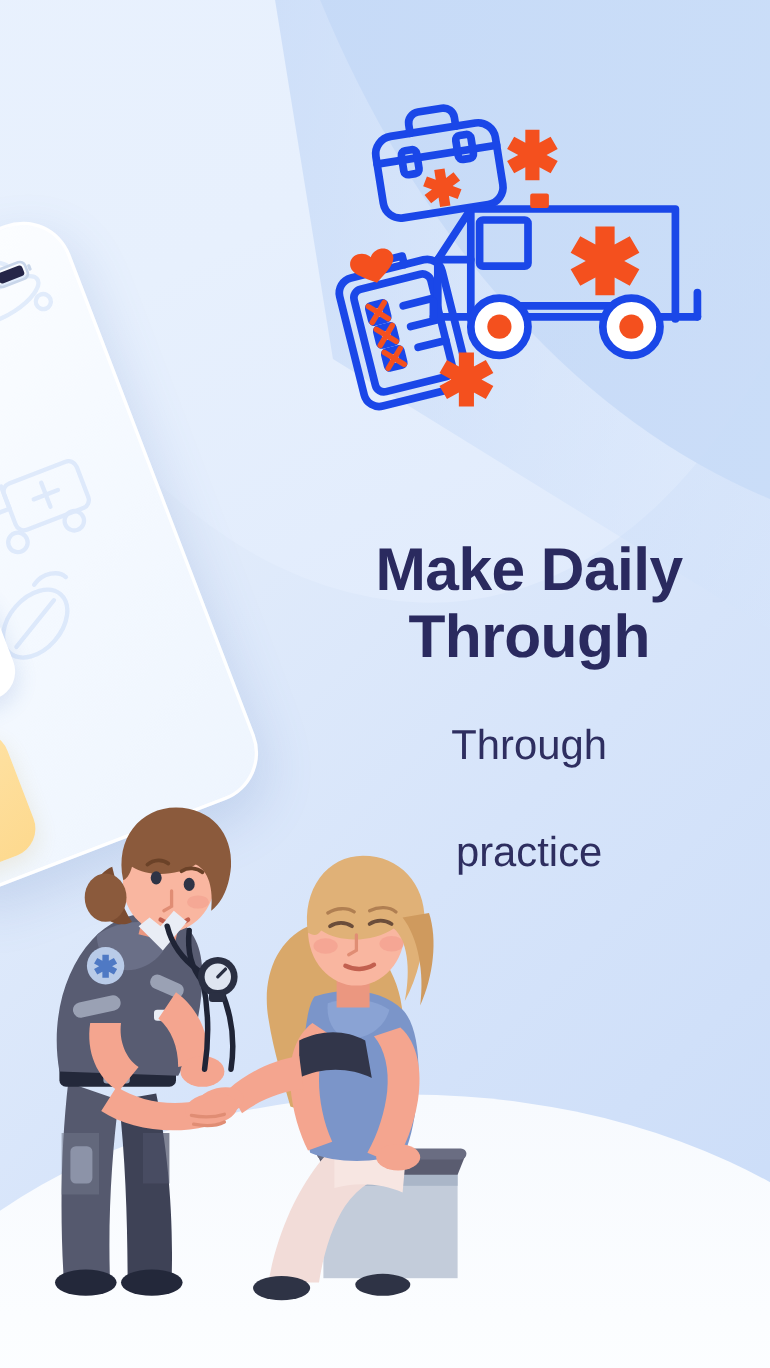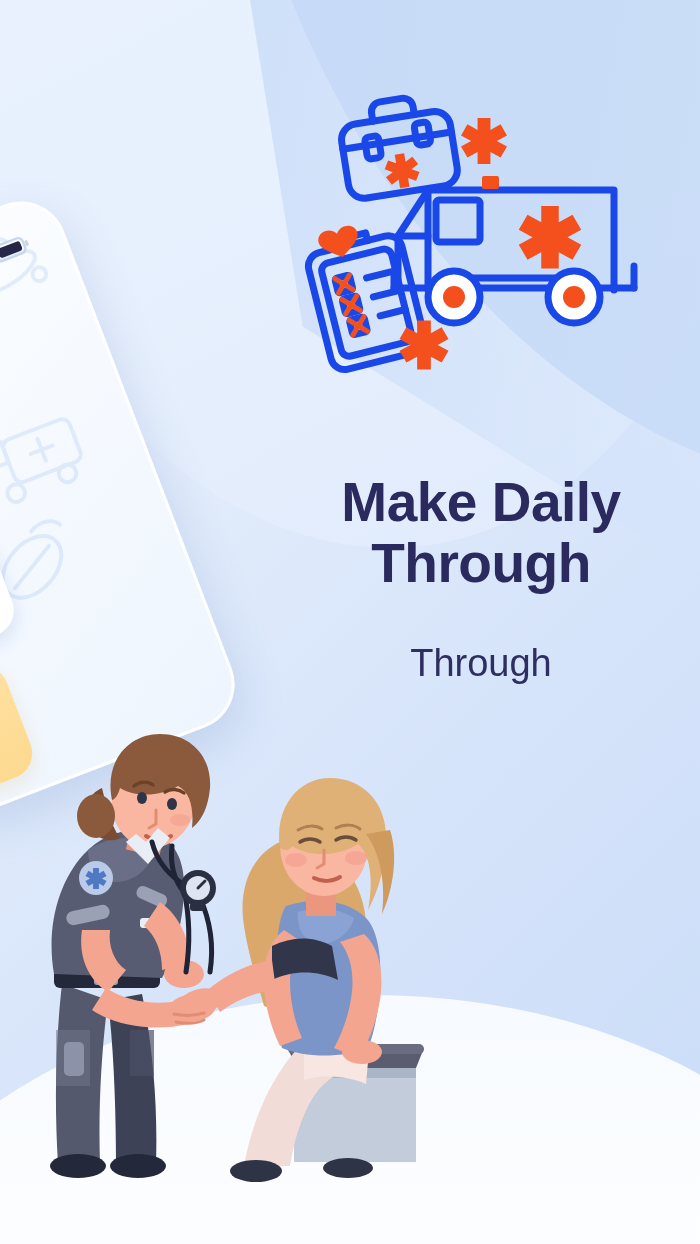--- a/index.html
+++ b/index.html
@@ -44,21 +44,21 @@
     background:#ffffff;box-shadow:0 8px 18px rgba(90,125,190,.16);
     display:flex;align-items:center;justify-content:center;}
   .ycard{position:absolute;left:-58px;top:418px;width:150px;height:118px;border-radius:26px;
     background:linear-gradient(160deg,#ffe5ac,#fdd98e);box-shadow:0 8px 18px rgba(190,160,70,.14);}
 
   
   .icons{position:absolute;left:282px;top:92px;width:360px;height:292px;}
 
   
   .copy{position:absolute;left:300px;top:472px;width:362px;text-align:center;}
-  .headline{font-size:55px;line-height:1.1;font-weight:700;color:#2a2a5f;margin:0;
+  .headline{font-size:55px;line-height:1.1;font-weight:700;color:#2a2a5f;margin:15px;
     letter-spacing:-.5px;}
   .subhead{margin:46px 0 12px;font-size:38px;line-height:1.28;font-weight:400;color:#2e2e60;}
 
   
   .illus{position:absolute;left:48px;bottom:44px;width:420px;height:470px;}
 </style>
 </head>
 <body>
 
 <div class="stage">
@@ -188,20 +188,21 @@
   </svg>
 
   <div class="copy">
     <h1 class="headline">
       <span>Make Daily</span><br>
       <span>Through</span>
     </h1>
     <p class="subhead">
       <span>Through</span><br>
       <br>
+      <span>practice</span>
     </p>
   </div>
 
   <svg class="illus" viewBox="0 0 420 470">
 
     <g>
       <rect x="246" y="336" width="122" height="96" fill="#c3ccda"></rect>
       <rect x="246" y="336" width="122" height="12" fill="#aab6c8"></rect>
       <path d="M240 318h136l-8 20H248z" fill="#5a5c70"></path>
       <rect x="240" y="314" width="136" height="10" rx="5" fill="#6a6d82"></rect>

